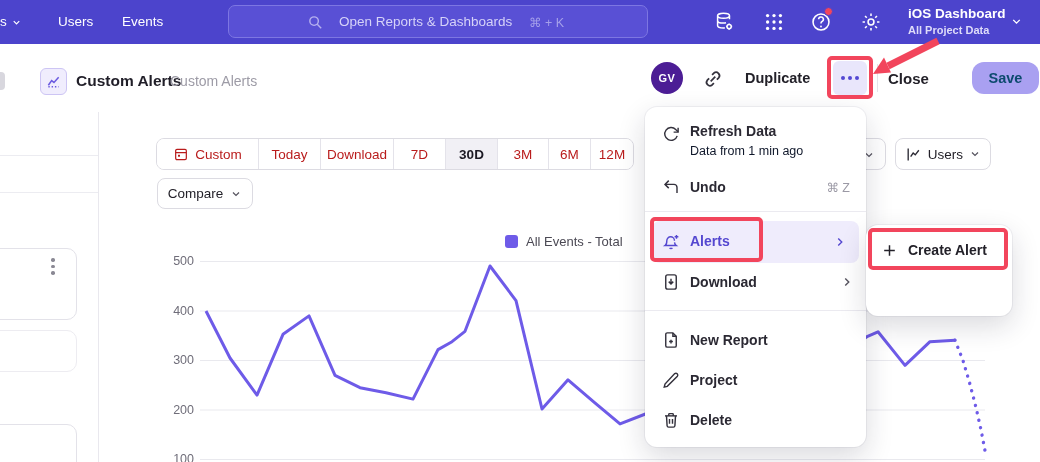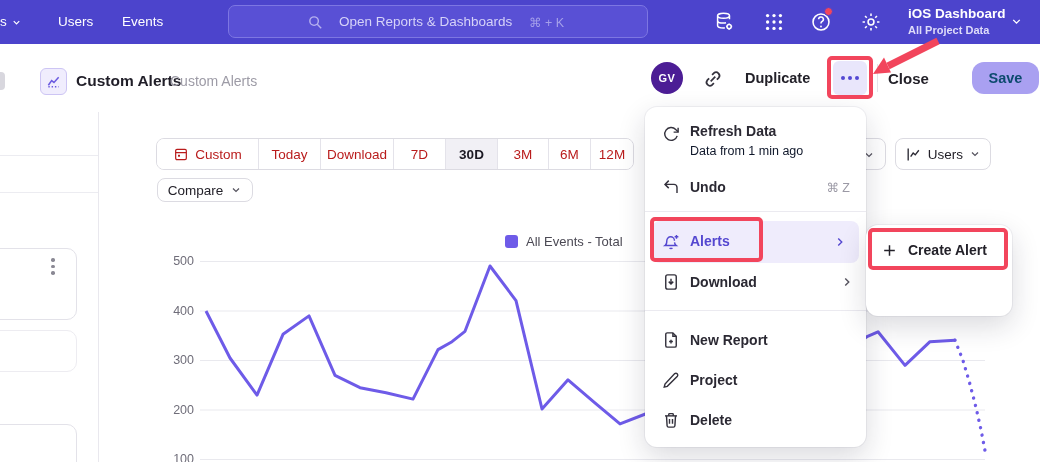--- a/index.html
+++ b/index.html
@@ -49,21 +49,21 @@
   .ylab { position:absolute; left:150px; width:44px; text-align:right; font-size:12.5px; color:#6f6d79; z-index:1; }
   .legend { position:absolute; left:505px; top:234px; display:flex; align-items:center; gap:8px; z-index:1; }
   .legend-sw { width:13px; height:13px; border-radius:3px; background:var(--line-color,#6e5be8); }
   .legend-tx { font-size:13px; color:#4b4954; }
 
   
   .seg { position:absolute; left:156px; top:138px; height:32px; display:flex; border:1px solid #dcdbe2; border-radius:8px; background:#fff; overflow:hidden; z-index:2; }
   .seg-btn { height:30px; display:flex; align-items:center; justify-content:center; gap:6px; font-size:13.5px; color:#b91c1c; border-right:1px solid #e4e3ea; cursor:pointer; background:#fff; }
   .seg-btn:last-child { border-right:none; }
   .seg-btn.sel { background:#f1f0f5; color:#1c1a24; font-weight:700; }
-  .compare-btn { position:absolute; left:157px; top:178px; width:96px; height:24px; border:1px solid #dcdbe2; border-radius:8px; background:#fff; display:flex; align-items:center; justify-content:center; gap:7px; font-size:13.5px; font-weight:500; color:#232129; cursor:pointer; z-index:2; }
+  .compare-btn { position:absolute; left:157px; top:178px; width:96px; height:31px; border:1px solid #dcdbe2; border-radius:8px; background:#fff; display:flex; align-items:center; justify-content:center; gap:7px; font-size:13.5px; font-weight:500; color:#232129; cursor:pointer; z-index:2; }
   .hidden-dd { position:absolute; left:798px; top:138px; width:88px; height:32px; border:1px solid #dcdbe2; border-radius:8px; background:#fff; z-index:2; cursor:pointer; }
   .hidden-dd .chev { position:absolute; right:10px; top:10px; color:#55535e; }
   .line-btn { position:absolute; left:895px; top:138px; width:96px; height:32px; border:1px solid #dcdbe2; border-radius:8px; background:#fff; display:flex; align-items:center; justify-content:center; gap:6px; font-size:13.5px; font-weight:500; color:#232129; cursor:pointer; z-index:2; }
 
   
   .menu { position:absolute; left:645px; top:107px; width:221px; height:340px; background:#fff; border-radius:12px; box-shadow:0 0 0 1px rgba(25,22,50,.05), 0 10px 28px rgba(25,22,50,.16); z-index:10; }
   .m-row { position:absolute; left:0; width:221px; display:flex; align-items:center; cursor:pointer; }
   .m-ic { position:absolute; left:17px; width:18px; height:18px; color:#34323d; }
   .m-lb { position:absolute; left:45px; font-size:14px; font-weight:600; color:#2b2933; white-space:nowrap; }
   .m-sub { position:absolute; left:45px; font-size:12.5px; color:#0f172a; white-space:nowrap; }

